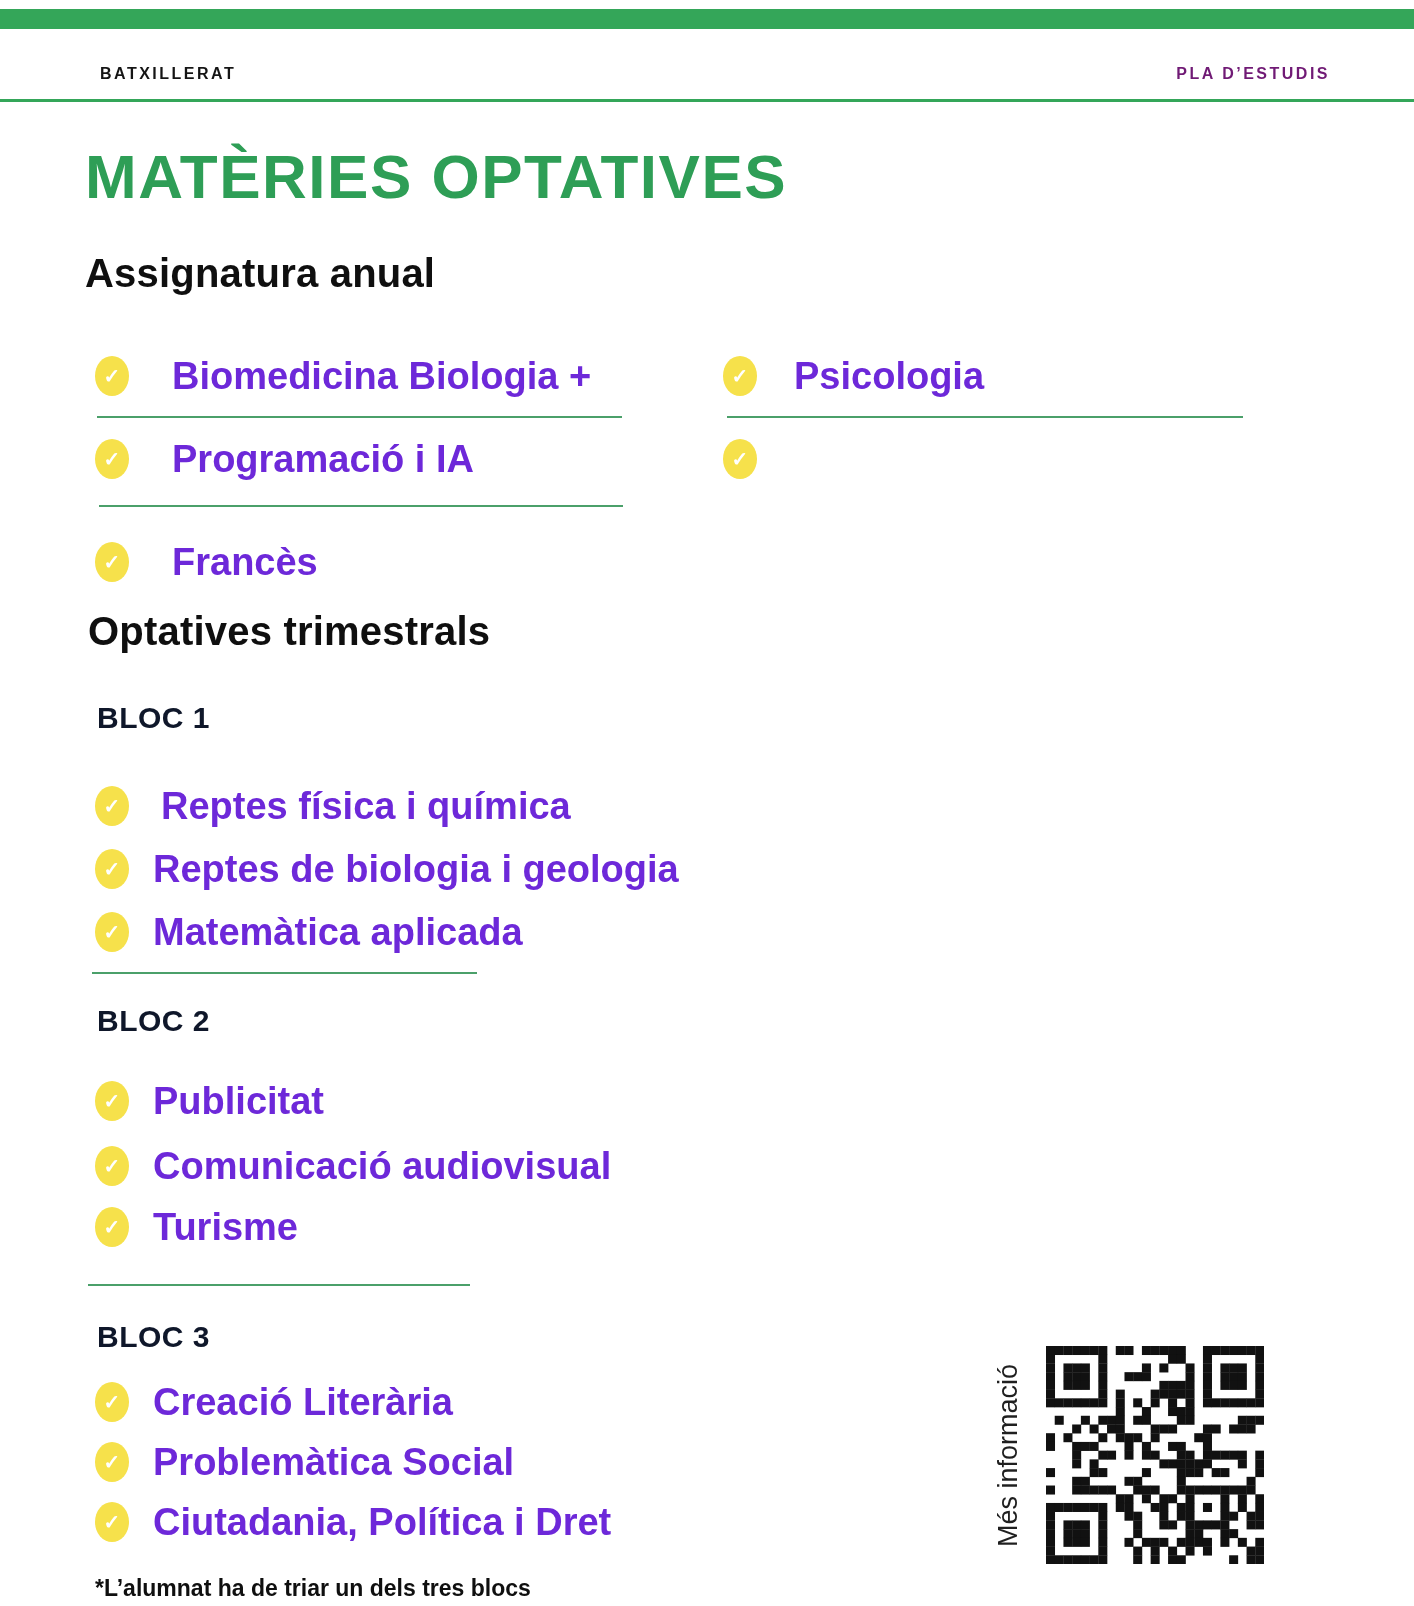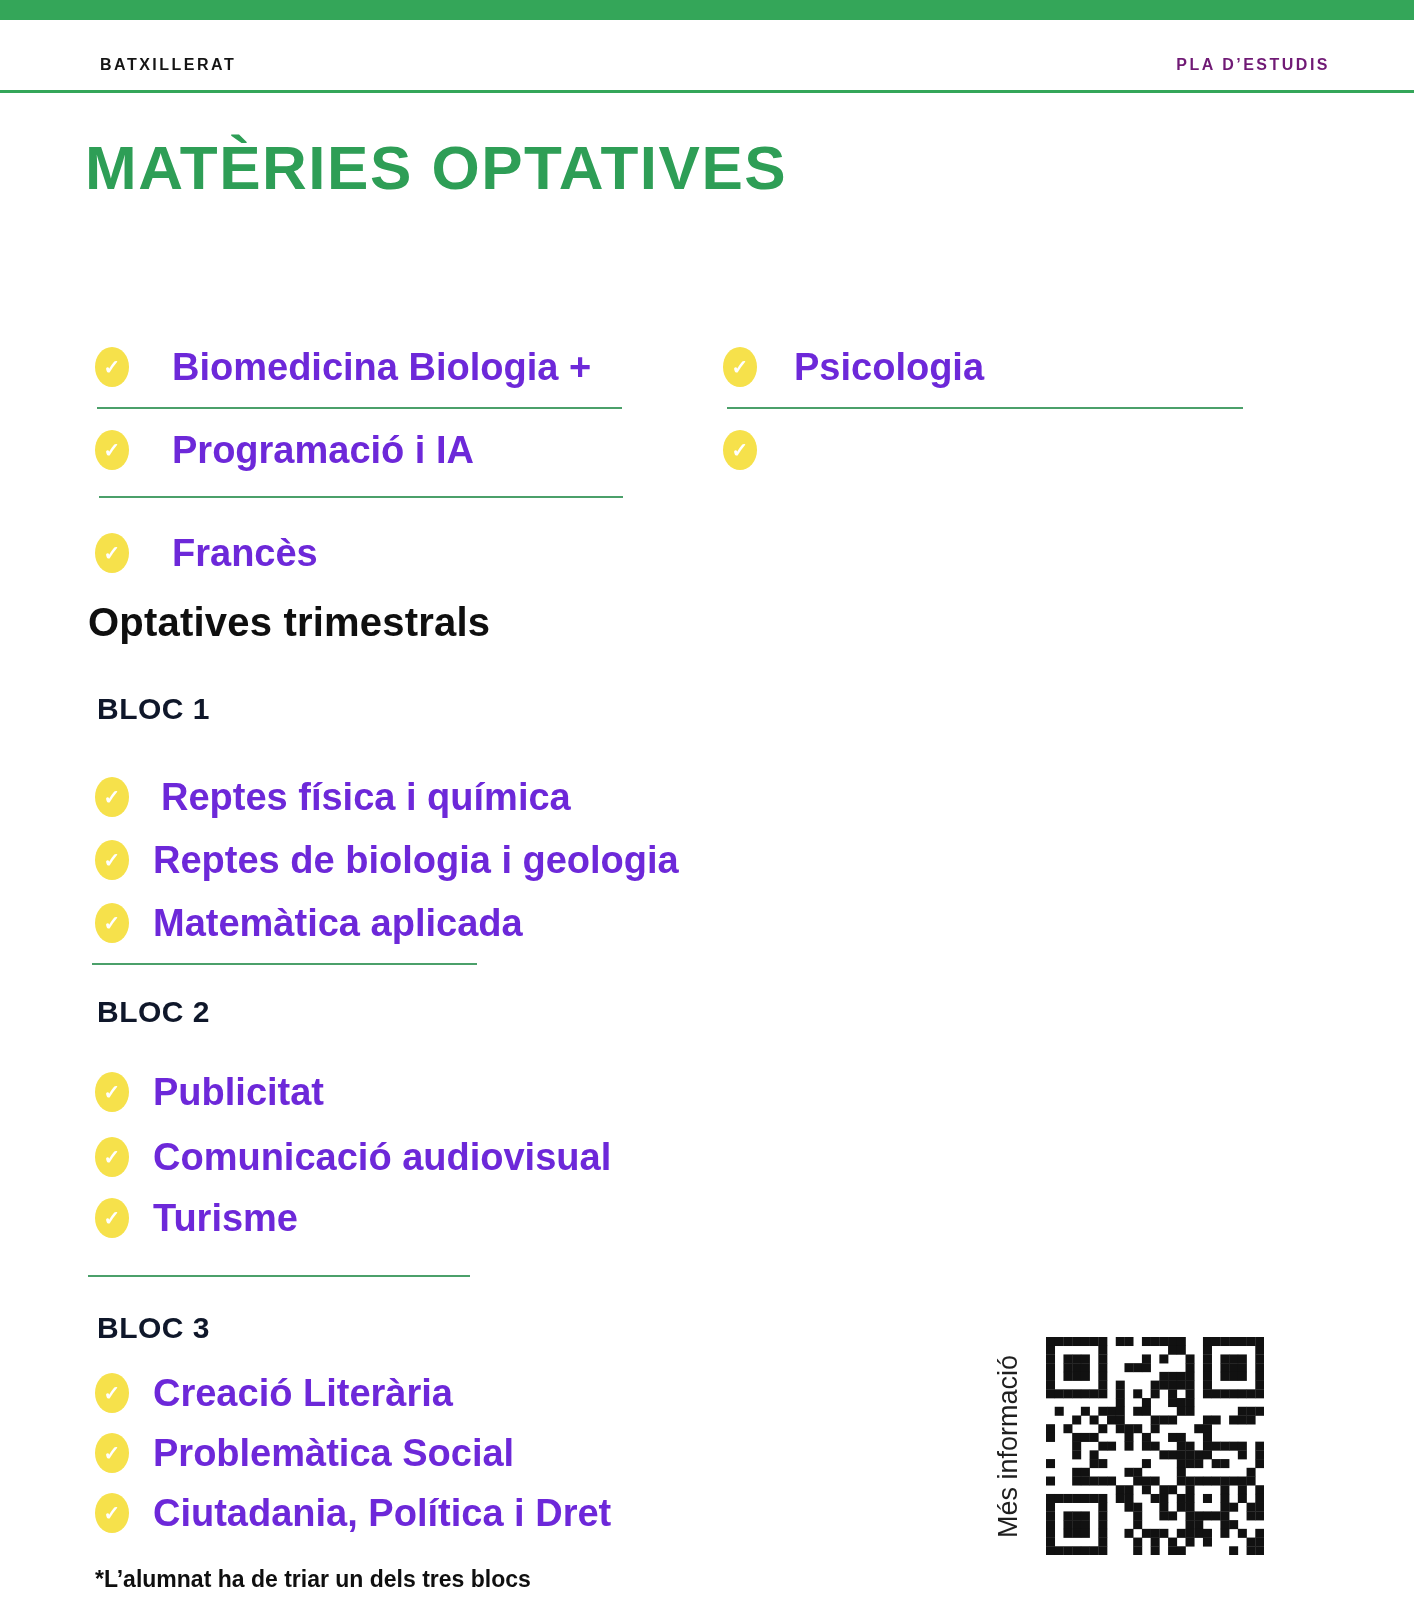--- a/index.html
+++ b/index.html
@@ -1,20 +1,20 @@
 <!DOCTYPE html>
 <html><head>
 <meta charset="utf-8">
 <style>
   html,body{margin:0;padding:0;background:#ffffff;}
   .page{
     position:relative;width:1414px;height:1606px;background:#ffffff;
     font-family:"Liberation Sans",sans-serif;color:#1b1b1b;overflow:hidden;
   }
-  .abs{position:absolute;}
+  .abs{position:absolute;margin-top:9px;}
   .topbar{top:0;left:0;width:1414px;height:20px;background:#34a659;}
   .hdr-left{top:56px;left:100px;font-size:16px;font-weight:700;letter-spacing:2.5px;color:#151515;}
   .hdr-right{top:56px;right:84px;font-size:16px;font-weight:700;letter-spacing:2.5px;color:#701a75;}
   .hdr-rule{top:90px;left:0;width:1414px;height:3px;background:#34a659;}
   .page-title{top:134px;left:85px;font-size:62px;line-height:1.1;font-weight:800;letter-spacing:1.5px;color:#2e9e56;}
   .h2{font-size:40px;font-weight:700;color:#0f0f0f;letter-spacing:0.2px;}
   .h2-annual{top:242px;left:85px;}
   .h2-trim{top:600px;left:88px;}
   .bloc-title{font-size:30px;font-weight:800;color:#0f172a;letter-spacing:0.5px;}
   .item{display:flex;align-items:center;height:40px;}
@@ -41,20 +41,21 @@
 <div class="page">
 
   <div class="abs topbar"></div>
 
   <div class="abs hdr-left">BATXILLERAT</div>
   <div class="abs hdr-right">PLA D’ESTUDIS</div>
   <div class="abs hdr-rule"></div>
 
   <div class="abs page-title">MATÈRIES OPTATIVES</div>
 
+  <div class="abs h2 h2-annual">Assignatura anual</div>
 
   <div class="abs item annual-item" style="top:347px;left:95px;">
     <span class="check">✓</span>
     <span class="label">Biomedicina Biologia +</span>
   </div>
   <div class="abs rule" style="top:407px;left:97px;width:525px;"></div>
 
   <div class="abs item annual-item" style="top:430px;left:95px;">
     <span class="check">✓</span>
     <span class="label">Programació i IA</span>

